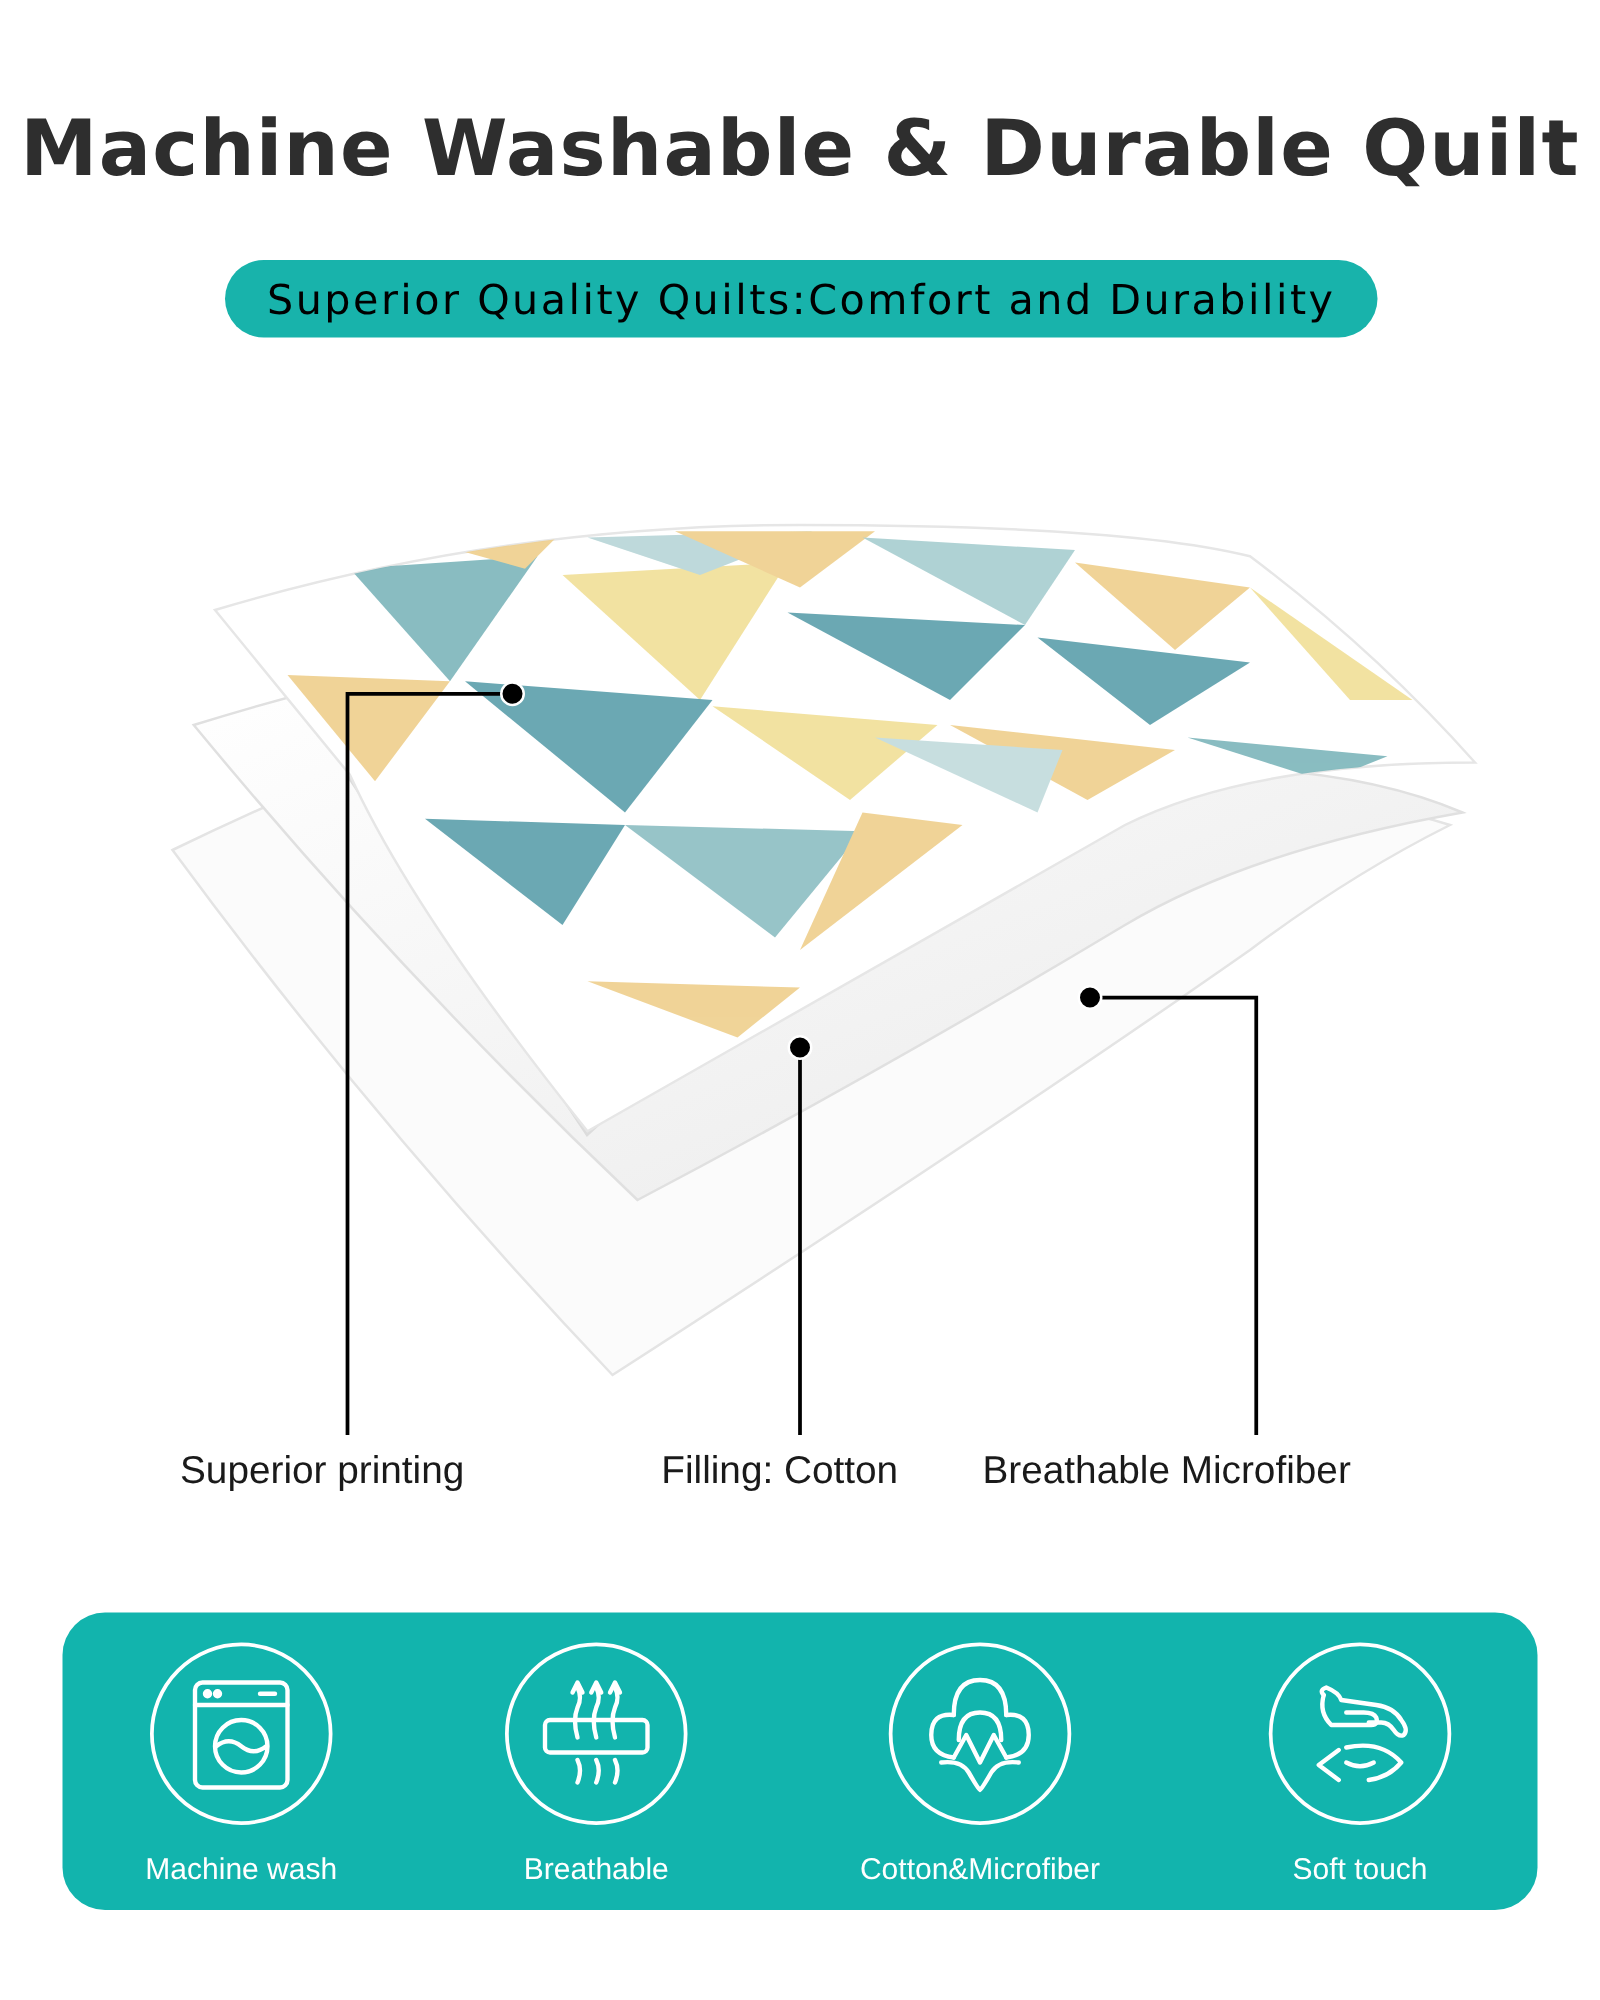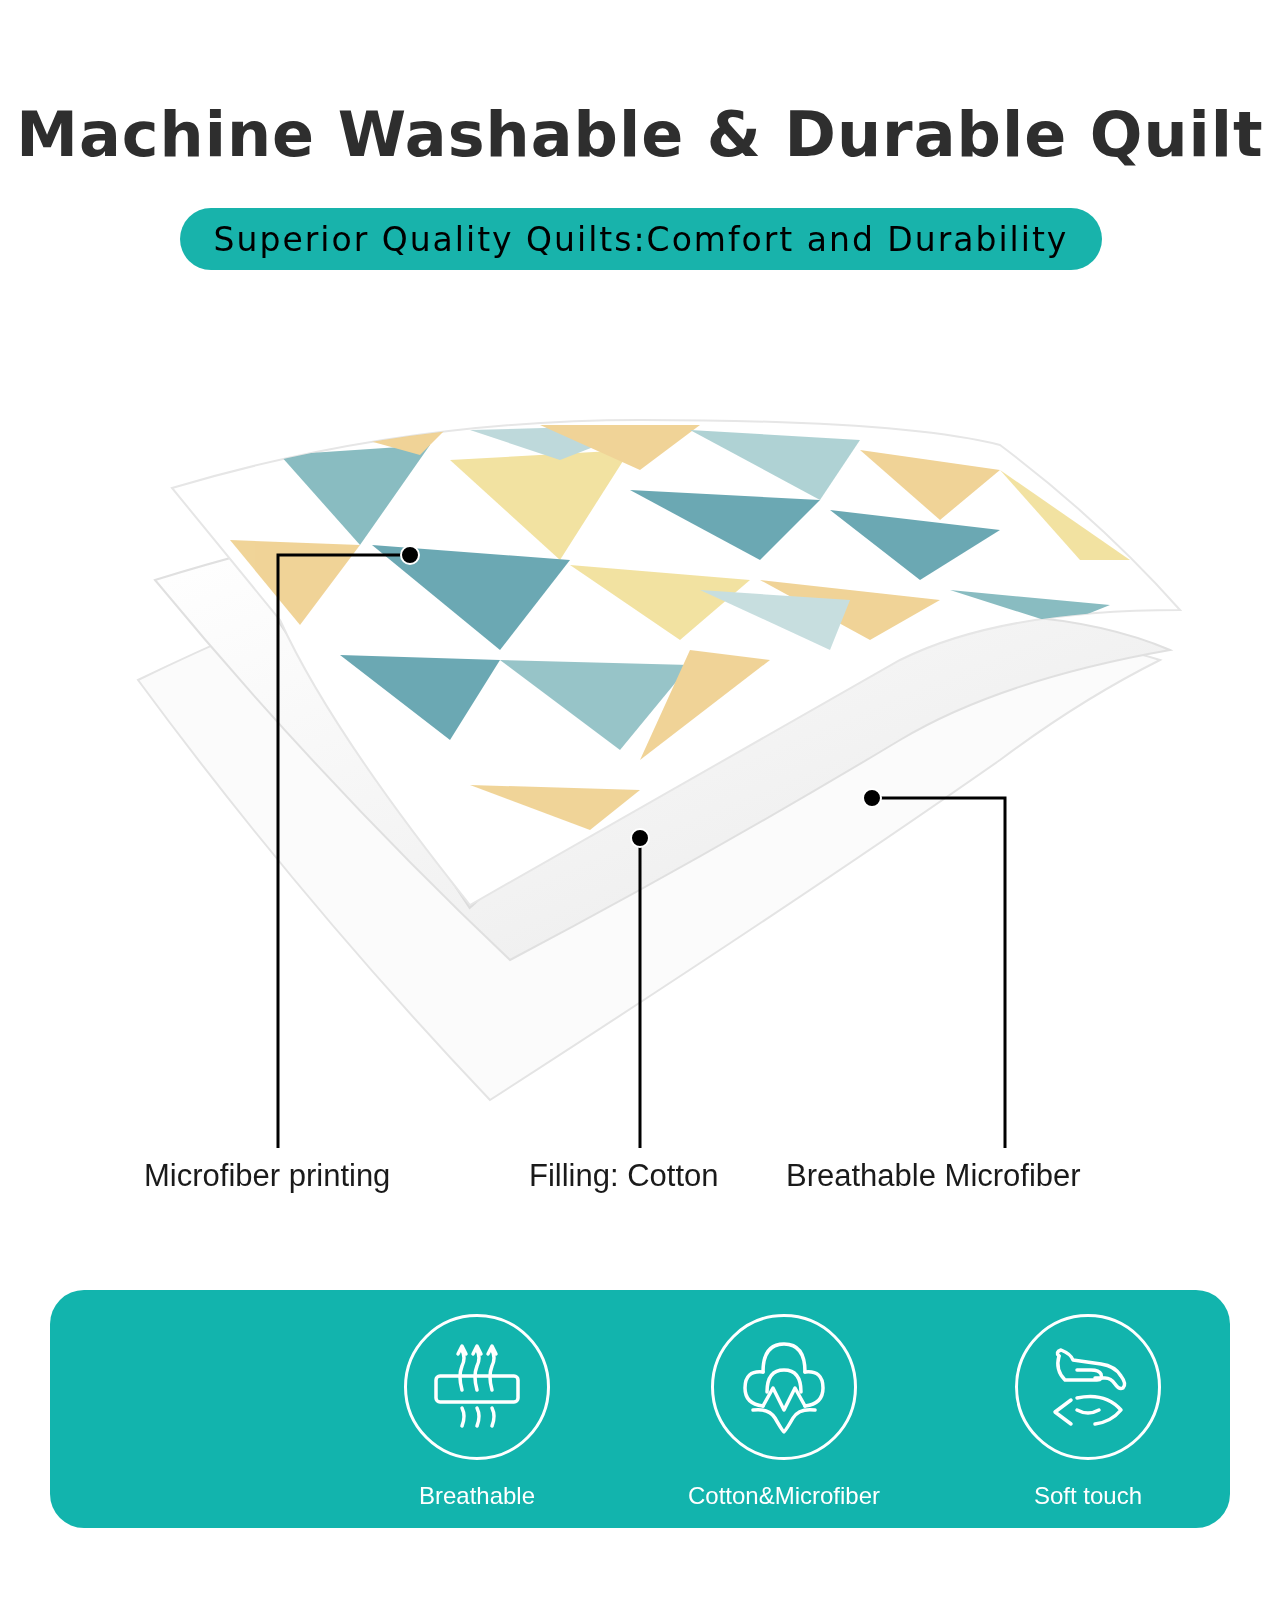--- a/index.html
+++ b/index.html
@@ -1,17 +1,17 @@
 <!DOCTYPE html>
 <html><head>
 <meta charset="utf-8">
 <style>
   html,body{margin:0;padding:0;background:#ffffff;}
   body{width:1280px;height:1600px;position:relative;overflow:hidden;font-family:"DejaVu Sans",sans-serif;}
-  .title{position:absolute;left:0;top:82px;width:1280px;text-align:center;font-family:"DejaVu Sans",sans-serif;font-weight:bold;font-size:62px;color:#2e2e2e;letter-spacing:1px;margin-top:16px;}
+  .title{position:absolute;left:0;top:82px;width:1280px;text-align:center;font-family:"DejaVu Sans",sans-serif;font-weight:bold;font-size:62px;color:#2e2e2e;letter-spacing:1px;}
   .pill{position:absolute;left:180px;top:208px;width:922px;height:62px;border-radius:31px;background:#18b3ab;display:flex;align-items:center;justify-content:center;}
   .pill span{color:#000000;font-family:"DejaVu Sans",sans-serif;font-size:33px;letter-spacing:2px;}
   .art{position:absolute;left:0;top:0;width:1280px;height:1600px;}
   .label{position:absolute;top:1158px;font-family:"Liberation Sans",sans-serif;font-size:31px;color:#1a1a1a;white-space:nowrap;}
   .band{position:absolute;left:50px;top:1290px;width:1180px;height:238px;background:#12b4ad;border-radius:34px;}
   .feature{position:absolute;top:0;width:240px;height:238px;}
   .feature .circle{position:absolute;left:45px;top:24px;width:146px;height:146px;border:3px solid #ffffff;border-radius:50%;box-sizing:border-box;}
   .feature svg{position:absolute;left:45px;top:24px;width:146px;height:146px;}
   .feature .flabel{position:absolute;left:0;top:192px;width:236px;text-align:center;color:#ffffff;font-family:"Liberation Sans",sans-serif;font-size:24px;}
 </style>
@@ -79,25 +79,38 @@
     <polyline points="640,838 640,1148"></polyline>
   </g>
   <circle cx="640" cy="838" r="9" fill="#000" stroke="#fff" stroke-width="2"></circle>
 
   <g stroke="#000" stroke-width="3" fill="none">
     <polyline points="872,798 1005,798 1005,1148"></polyline>
   </g>
   <circle cx="872" cy="798" r="9" fill="#000" stroke="#fff" stroke-width="2"></circle>
 </svg>
 
-<div class="label" style="left:144px;">Microfiber printing</div>
+<div class="label" style="left:144px;">Superior printing</div>
 <div class="label" style="left:529px;text-align:right;">Filling: Cotton</div>
 <div class="label" style="left:786px;">Breathable Microfiber</div>
 
 <div class="band">
+  <div class="feature" style="left:25px;">
+    <div class="circle"></div>
+    <svg viewBox="0 0 146 146" fill="none" stroke="#fff" stroke-width="3.5" stroke-linecap="round" stroke-linejoin="round">
+      <rect x="36" y="32" width="74" height="84" rx="6"></rect>
+      <line x1="36" y1="50" x2="110" y2="50"></line>
+      <circle cx="46" cy="41" r="2" fill="#fff"></circle>
+      <circle cx="54" cy="41" r="2" fill="#fff"></circle>
+      <line x1="88" y1="41" x2="100" y2="41"></line>
+      <circle cx="73" cy="83" r="21"></circle>
+      <path d="M53,83 Q63,75 73,83 Q83,91 93,83"></path>
+    </svg>
+    <div class="flabel">Machine wash</div>
+  </div>
 
   <div class="feature" style="left:616px;">
     <div class="circle"></div>
     <svg viewBox="0 0 146 146" fill="none" stroke="#fff" stroke-width="3.5" stroke-linecap="round" stroke-linejoin="round">
       <path d="M52,58 Q52,30 73,30 Q94,30 94,58"></path>
       <path d="M52,58 Q34,56 34,74 Q34,90 52,92"></path>
       <path d="M94,58 Q112,56 112,74 Q112,90 94,92"></path>
       <path d="M56,78 Q56,56 73,56 Q90,56 90,78"></path>
       <path d="M52,92 L62,74 L73,96 L84,74 L94,92"></path>
       <path d="M42,96 Q58,94 64,104 Q72,118 73,118 Q74,118 82,104 Q88,94 104,96"></path>

